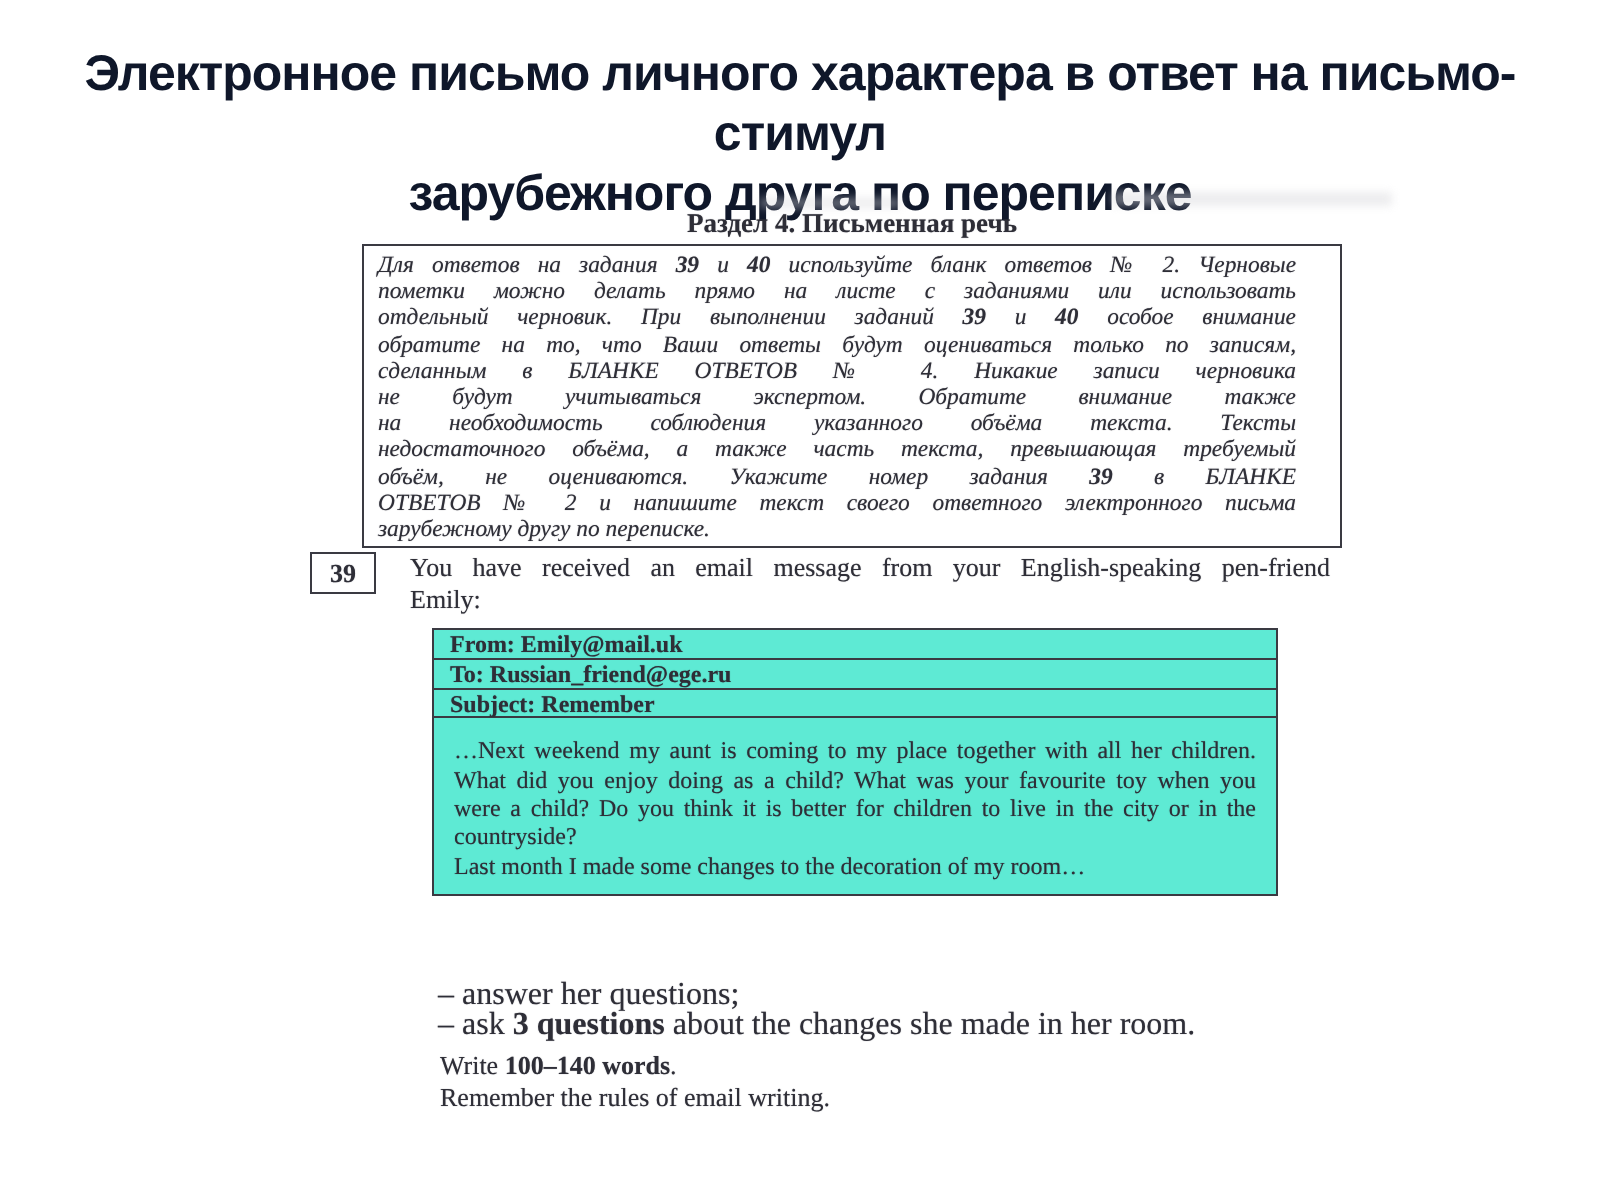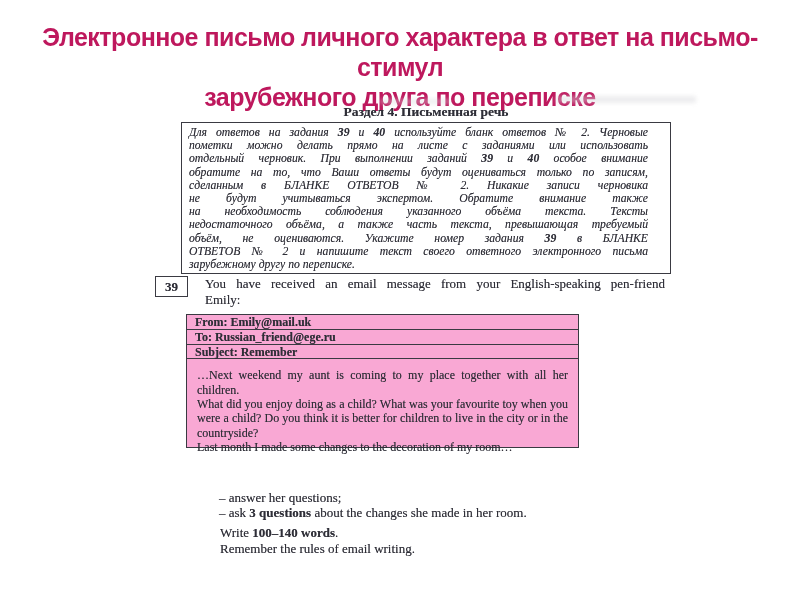--- a/index.html
+++ b/index.html
@@ -37,63 +37,63 @@
     position:absolute;left:155px;top:276px;width:33px;height:21px;
     border:1.6px solid #3a3a42;box-sizing:border-box;
     display:flex;align-items:center;justify-content:center;
     font-weight:bold;font-size:13px;
   }
   .task-intro{
     position:absolute;left:205px;top:276px;width:460px;
     font-size:13px;line-height:16px;
   }
   .email-box{
-    position:absolute;left:186px;top:314px;width:393px;height:134px;
-    border:1.4px solid #3a3a42;box-sizing:border-box;background:#f9a8d4;
+    position:absolute;left:216px;top:314px;width:423px;height:134px;
+    border:1.4px solid #3a3a42;box-sizing:border-box;background:#5eead4;
   }
   .email-row{
     font-weight:bold;font-size:12px;line-height:12.8px;
     padding:1px 8px 0 8px;border-bottom:1.3px solid #3a3a42;
   }
   .email-body{
     padding:9px 10px 0 10px;font-size:12px;line-height:14.3px;
   }
   .closing-intro{
     position:absolute;left:205px;top:456px;width:460px;
     font-size:13px;line-height:15.5px;
   }
   .bullets{
     position:absolute;left:219px;top:490px;width:446px;
-    font-size:13px;line-height:15px;
+    font-size:16px;line-height:15px;
   }
   .final-notes{
     position:absolute;left:220px;top:525px;width:460px;
     font-size:13px;line-height:15.5px;
   }
 </style>
 </head>
 <body>
 
-<div class="slide-title" style="color: #be185d;">
+<div class="slide-title" style="color: #0f172a;">
   <div>Электронное письмо личного характера в ответ на письмо-стимул</div>
   <div>зарубежного друга по переписке</div>
 </div>
 
 <div class="scan" style="color: rgb(46, 46, 55);">
   <div class="smudge s1"></div>
   <div class="smudge s2"></div>
 
   <div class="section-header">Раздел 4. Письменная речь</div>
 
   <div class="instr-box">
       <div class="ln j"><span>Для ответов на задания </span><span class="b">39</span><span> и </span><span class="b">40</span><span> используйте бланк ответов № 2. Черновые</span></div>
       <div class="ln j"><span>пометки можно делать прямо на листе с заданиями или использовать</span></div>
       <div class="ln j"><span>отдельный черновик. При выполнении заданий </span><span class="b">39</span><span> и </span><span class="b">40</span><span> особое внимание</span></div>
       <div class="ln j"><span>обратите на то, что Ваши ответы будут оцениваться только по записям,</span></div>
-      <div class="ln j"><span>сделанным в БЛАНКЕ ОТВЕТОВ № 2. Никакие записи черновика</span></div>
+      <div class="ln j"><span>сделанным в БЛАНКЕ ОТВЕТОВ № 4. Никакие записи черновика</span></div>
       <div class="ln j"><span>не будут учитываться экспертом. Обратите внимание также</span></div>
       <div class="ln j"><span>на необходимость соблюдения указанного объёма текста. Тексты</span></div>
       <div class="ln j"><span>недостаточного объёма, а также часть текста, превышающая требуемый</span></div>
       <div class="ln j"><span>объём, не оцениваются. Укажите номер задания </span><span class="b">39</span><span> в БЛАНКЕ</span></div>
       <div class="ln j"><span>ОТВЕТОВ № 2 и напишите текст своего ответного электронного письма</span></div>
       <div class="ln"><span>зарубежному другу по переписке.</span></div>
     </div>
 
   <div class="qnum">
     <span>39</span>

